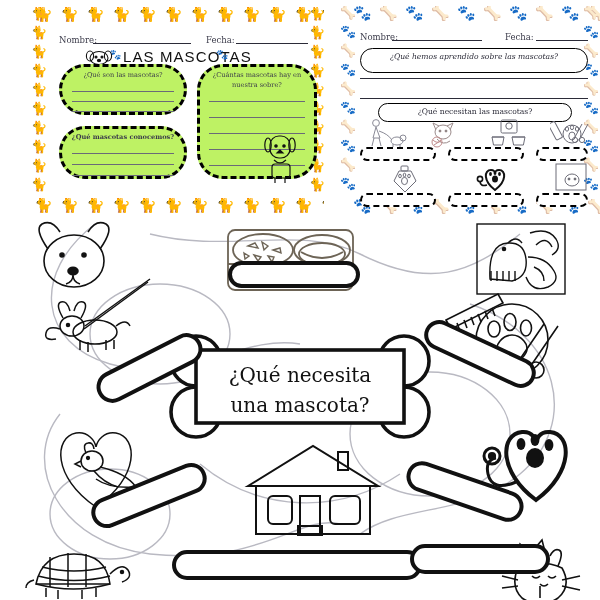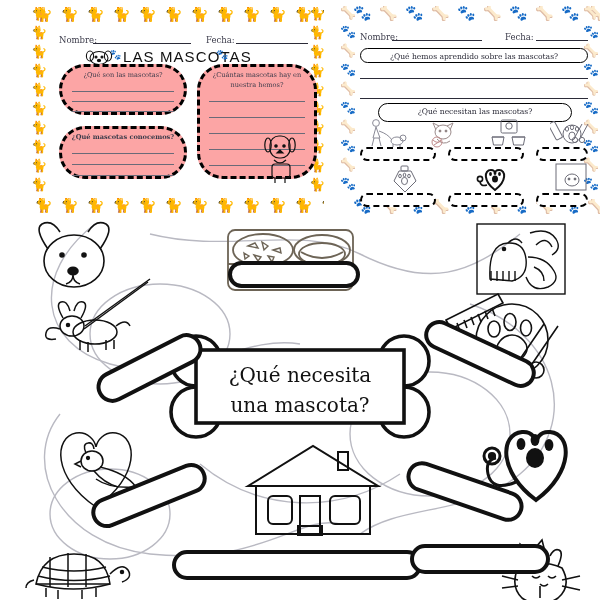--- a/index.html
+++ b/index.html
@@ -28,21 +28,21 @@
   
   .fld{position:absolute;font-size:8.5px;font-family:"DejaVu Serif",serif;
        color:#3b3b4a;white-space:nowrap;}
   .uline{position:absolute;border-bottom:1.2px solid #2b2b38;}
 
   .title{position:absolute;font-size:15px;letter-spacing:1.1px;
          font-family:"Liberation Sans",sans-serif;color:#111;white-space:nowrap;}
 
   
   .dashbox{position:absolute;border:3px dashed #000;border-radius:26px;
-           box-sizing:border-box;background:#fca5a5;}
+           box-sizing:border-box;background:#bef264;}
   .dashbox .q{position:absolute;left:0;right:0;top:4px;text-align:center;
               font-size:6.6px;color:#3b3b4a;font-family:"DejaVu Serif",serif;
               line-height:1.5;padding:0 6px;}
   .wline{position:absolute;left:8%;right:8%;border-bottom:1px solid #6a6a78;}
 
   
   .pill{position:absolute;border:1.8px solid #000;border-radius:14px;
         box-sizing:border-box;background:#fff;text-align:center;
         font-size:7.6px;color:#2b2b38;font-family:"DejaVu Serif",serif;
         line-height:1.5;white-space:nowrap;overflow:hidden;}
@@ -128,21 +128,21 @@
     </svg>
 
     <div class="dashbox" style="left:28px;top:57px;width:128px;height:51px;">
       <div class="q">¿Qué son las mascotas?</div>
       <div class="wline" style="top:24px;"></div>
       <div class="wline" style="top:34px;"></div>
       <div class="wline" style="top:44px;"></div>
     </div>
 
     <div class="dashbox" style="left:166px;top:57px;width:120px;height:115px;">
-      <div class="q">¿Cuántas mascotas hay en nuestra hemos?</div>
+      <div class="q">¿Cuántas mascotas hay en nuestra sobre?</div>
       <div class="wline" style="top:34px;"></div>
       <div class="wline" style="top:50px;"></div>
       <div class="wline" style="top:66px;"></div>
       <div class="wline" style="top:82px;"></div>
       <div class="wline" style="top:98px;"></div>
     </div>
 
     <div class="dashbox" style="left:28px;top:119px;width:128px;height:53px;font-weight:bold;">
       <div class="q">¿Qué mascotas conocemos?</div>
       <div class="wline" style="top:24px;"></div>
@@ -196,21 +196,21 @@
         <span>🐾</span>
         <span>🦴</span>
         <span>🐾</span>
     </div>
 
     <div class="fld" style="left:20px;top:26px;">Nombre:</div>
     <div class="uline" style="left:52px;top:34px;width:90px;"></div>
     <div class="fld" style="left:165px;top:26px;">Fecha:</div>
     <div class="uline" style="left:196px;top:34px;width:52px;"></div>
 
-    <div class="pill" style="left:20px;top:42px;width:228px;height:15px;line-height:15px;">¿Qué hemos aprendido sobre las mascotas?</div>
+    <div class="pill" style="left:20px;top:42px;width:228px;height:25px;line-height:15px;font-style:italic;">¿Qué hemos aprendido sobre las mascotas?</div>
     <div class="rline" style="left:20px;top:72px;width:228px;"></div>
     <div class="rline" style="left:20px;top:92px;width:228px;"></div>
 
     <div class="pill" style="left:38px;top:97px;width:194px;height:19px;line-height:15px;">¿Qué necesitan las mascotas?</div>
 
     <svg class="mini" style="left:24px;top:112px;" width="44" height="30" viewBox="0 0 44 30">
       <g fill="none" stroke="#8a8a96" stroke-width="1">
         <circle cx="12" cy="5" r="3.4"></circle>
           <path d="M12 9 l-3 11 h7 z"></path>
         <path d="M10 20 l-2 8 M15 20 l2 8"></path>

